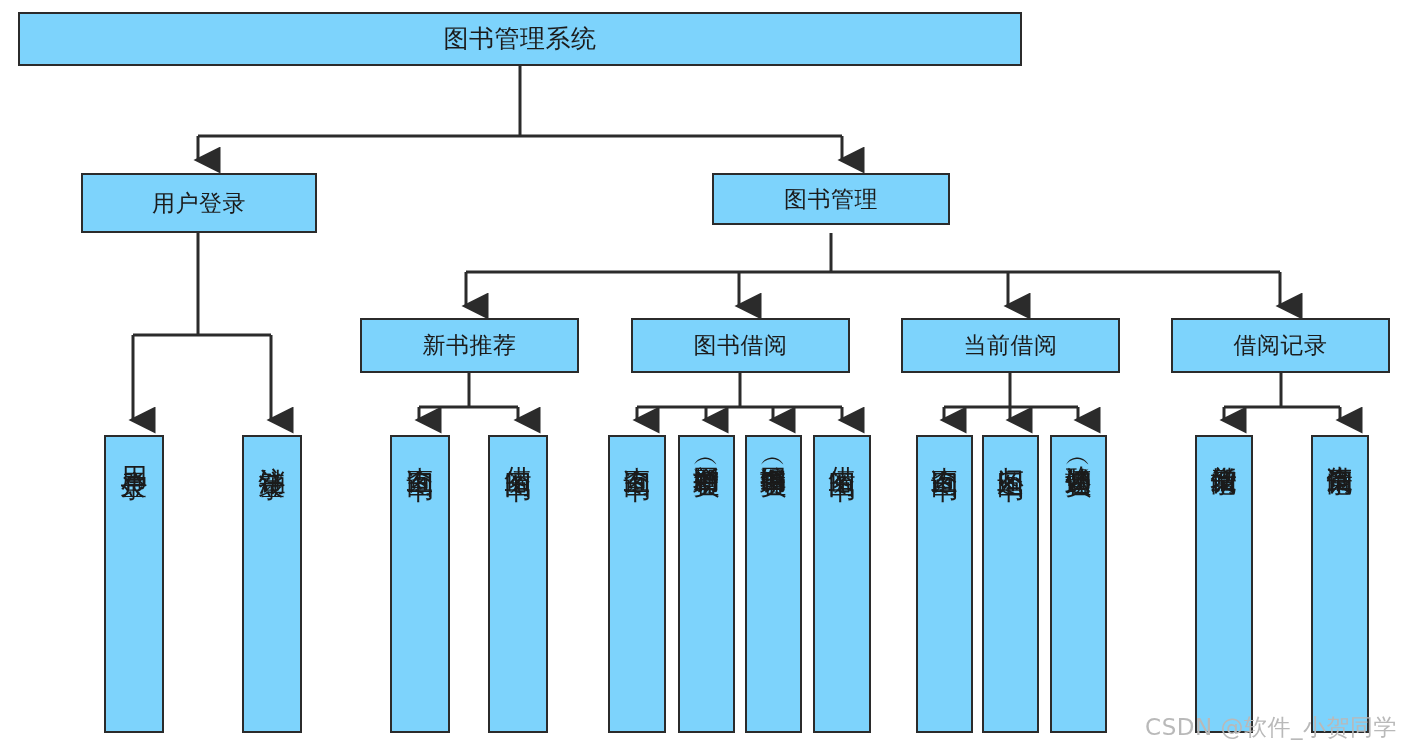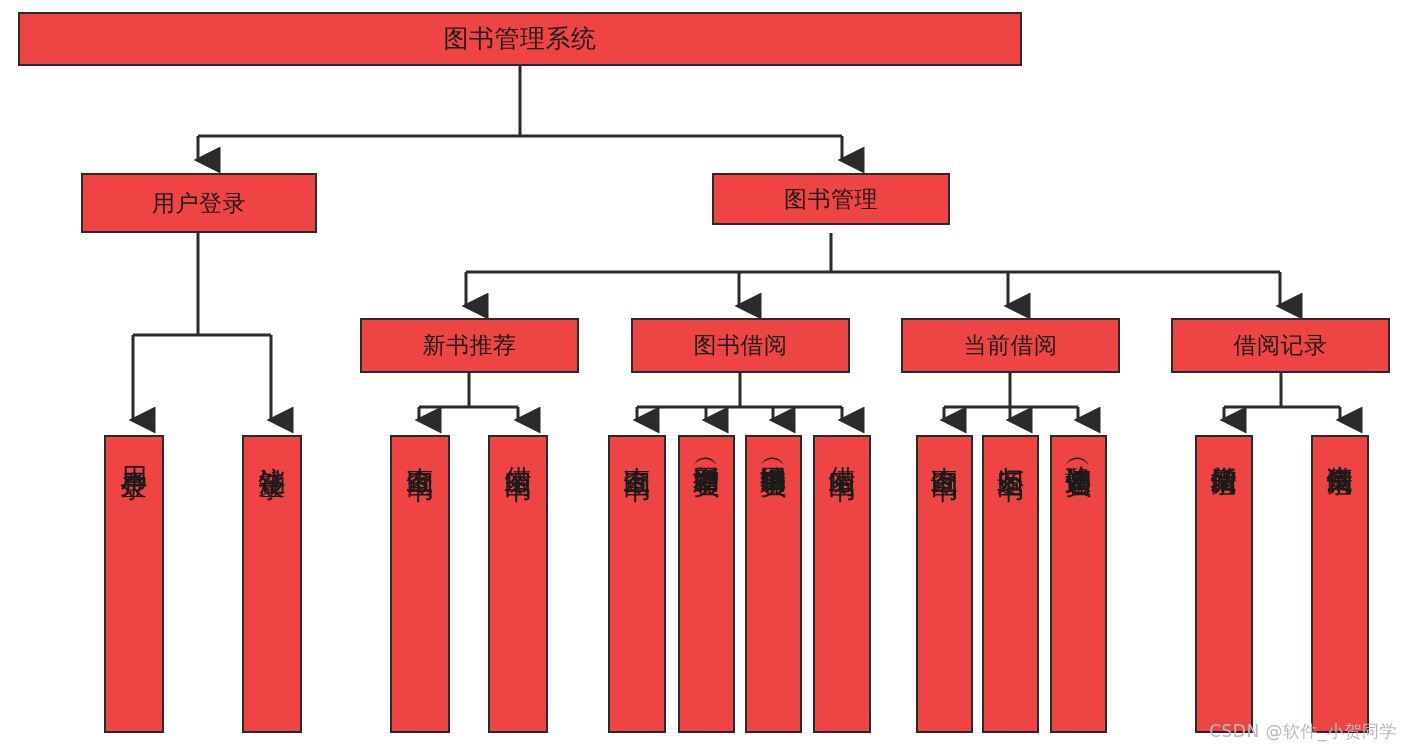--- a/index.html
+++ b/index.html
@@ -20,21 +20,21 @@
     left: 0;
     top: 0;
     width: 1405px;
     height: 747px;
     pointer-events: none;
   }
   .node {
     position: absolute;
     box-sizing: border-box;
     border: 2.5px solid #2b2b2b;
-    background: #ef4444;
+    background: #7dd3fc;
     display: flex;
     align-items: center;
     justify-content: center;
     color: #1b1b1b;
   }
   .node .lbl {
     display: block;
     text-align: center;
     line-height: 1.05;
     letter-spacing: 0.5px;
@@ -54,21 +54,21 @@
     font-size: 27px;
     line-height: 1.18;
     letter-spacing: 3px;
     white-space: nowrap;
   }
   .leaf.tall .lbl { font-size: 26px; letter-spacing: 1px; }
   #watermark {
     position: absolute;
     right: 8px;
     bottom: 4px;
-    font-size: 17px;
+    font-size: 23px;
     color: #b9b9b9;
     letter-spacing: 0.5px;
     white-space: nowrap;
   }
 </style>
 </head>
 <body>
 
 <div id="canvas">
 

